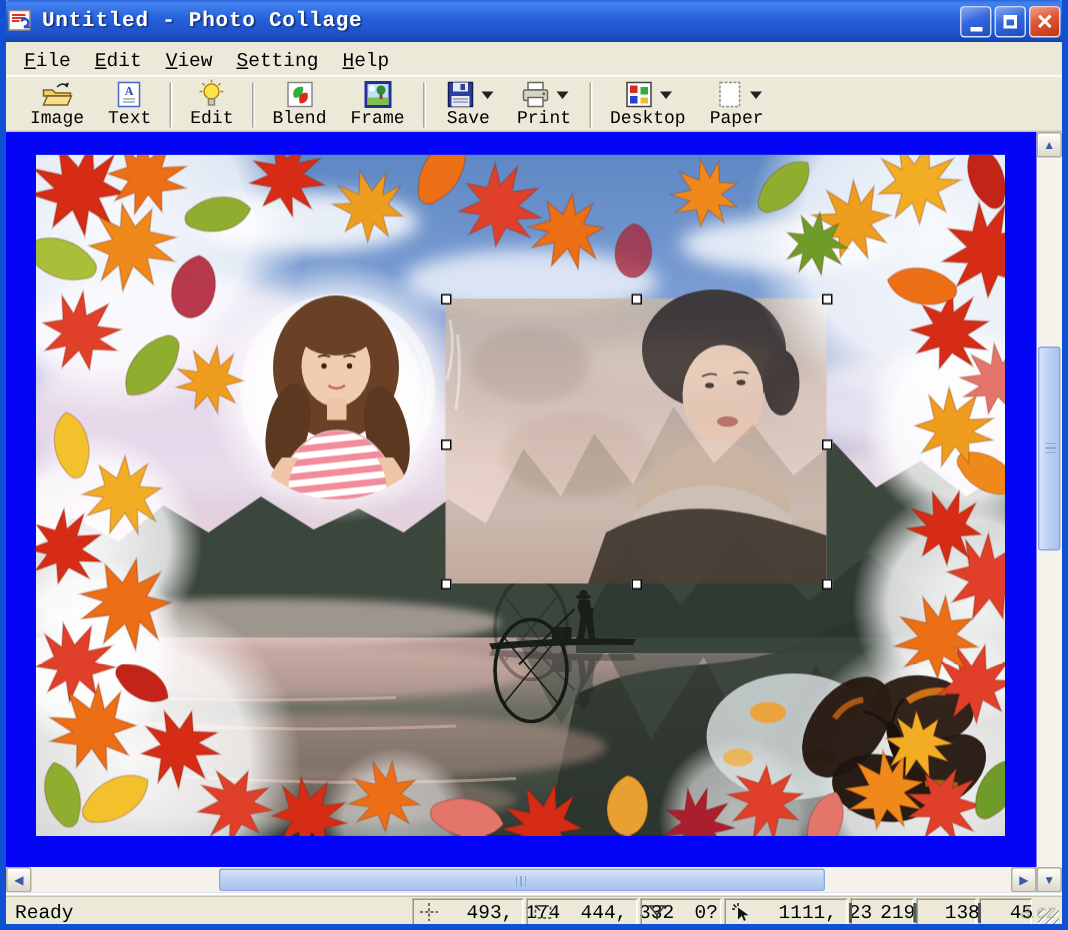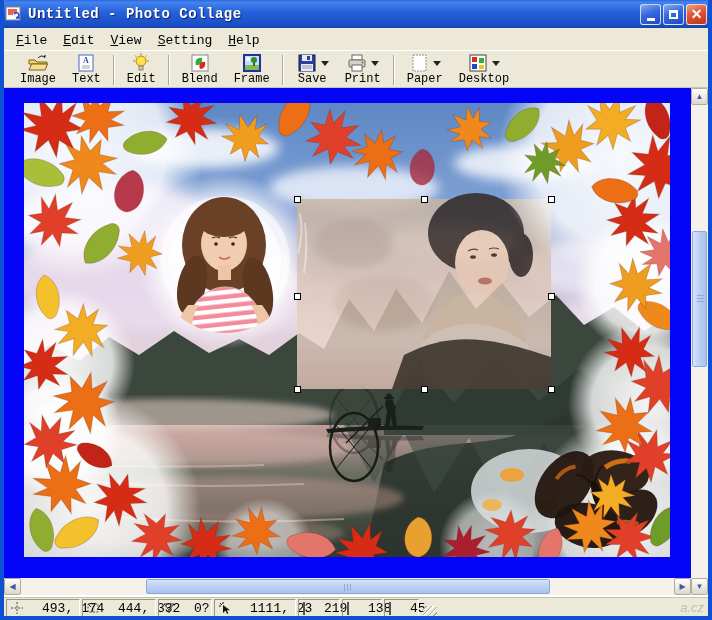--- a/index.html
+++ b/index.html
@@ -85,21 +85,21 @@
   .spanel{
     display:flex;align-items:center;gap:19px;height:19px;margin-right:2px;padding:0 4px;
     border:1px solid;border-color:#9a9782 #fff #fff #9a9782;white-space:nowrap;
   }
   .sicon{display:flex;align-items:center;}
   .sw{width:9px;height:13px;border:1px solid #555;}
   .sw-r{background:#dd2211;}
   .sw-g{background:#33bb33;}
   .sw-b{background:#2233cc;}
   .p1{width:74px;}.p2{width:74px;}.p3{width:54px;}.p4{width:82px;}
-  .prgb{justify-content:flex-start;}
+  .prgb{justify-content:center;}
   .prgb span{margin-left:auto;}
   .p-r{width:42px;}.p-g{width:40px;}.p-b{width:35px;}
   .grip{ }
   .resize-grip{
     width:14px;height:14px;margin-left:2px;align-self:flex-end;
     background:repeating-linear-gradient(135deg,transparent 0 2px,#aaa695 2px 3px,#fff 3px 4px);
   }
   .watermark{
     position:absolute;right:4px;top:4px;color:#8a8a86;opacity:.45;font-style:italic;
     font-family:"Liberation Sans",sans-serif;font-size:13px;pointer-events:none;
@@ -230,39 +230,39 @@
           <span class="darr"></span>
         </span>
       <span class="tlabel">Print</span>
     </div>
 
     <div class="tsep"></div>
 
     <div class="tbtn">
       <span class="ticonrow">
           <svg width="22" height="20" viewBox="0 0 22 20">
-        <rect x="5" y="2" width="13" height="16" fill="#fff" stroke="#909090" stroke-dasharray="2 1"></rect>
-      </svg>
-          <span class="darr"></span>
-        </span>
-      <span class="tlabel">Paper</span>
-    </div>
-
-    <div class="tbtn">
-      <span class="ticonrow">
-          <svg width="22" height="20" viewBox="0 0 22 20">
         <rect x="3" y="2" width="16" height="16" fill="#fff" stroke="#404040"></rect>
         <rect x="5" y="4" width="5" height="5" fill="#e02818"></rect>
         <rect x="12" y="5" width="5" height="5" fill="#2fae3a"></rect>
         <rect x="5" y="11" width="5" height="5" fill="#2244cc"></rect>
         <rect x="12" y="12" width="5" height="4" fill="#f0c020"></rect>
       </svg>
           <span class="darr"></span>
         </span>
       <span class="tlabel">Desktop</span>
+    </div>
+
+    <div class="tbtn">
+      <span class="ticonrow">
+          <svg width="22" height="20" viewBox="0 0 22 20">
+        <rect x="5" y="2" width="13" height="16" fill="#fff" stroke="#909090" stroke-dasharray="2 1"></rect>
+      </svg>
+          <span class="darr"></span>
+        </span>
+      <span class="tlabel">Paper</span>
     </div>
 
   </div>
 
   <div class="canvas-wrap">
 
     <div class="collage">
       <svg width="646" height="454" viewBox="0 0 646 454">
         <defs>
           <linearGradient id="sky" x1="0" y1="0" x2="0" y2="1">
@@ -504,20 +504,21 @@
       <div class="sbtn" style="left:0;top:0">◀</div>
       <div class="hthumb" style="left:142px;width:404px">
           <span class="grip"></span>
         </div>
       <div class="sbtn" style="right:0;top:0">▶</div>
     </div>
 
   </div>
 
   <div class="statusbar">
+    <div class="sready">Ready</div>
 
     <div class="spanel p1">
       <span class="sicon">
         <svg width="12" height="12" viewBox="0 0 12 12">
             <path d="M6,0 V12 M0,6 H12" stroke="#444" stroke-dasharray="2 1.5" fill="none"></path>
           </svg>
       </span>
       <span>493, 174</span>
     </div>
 

